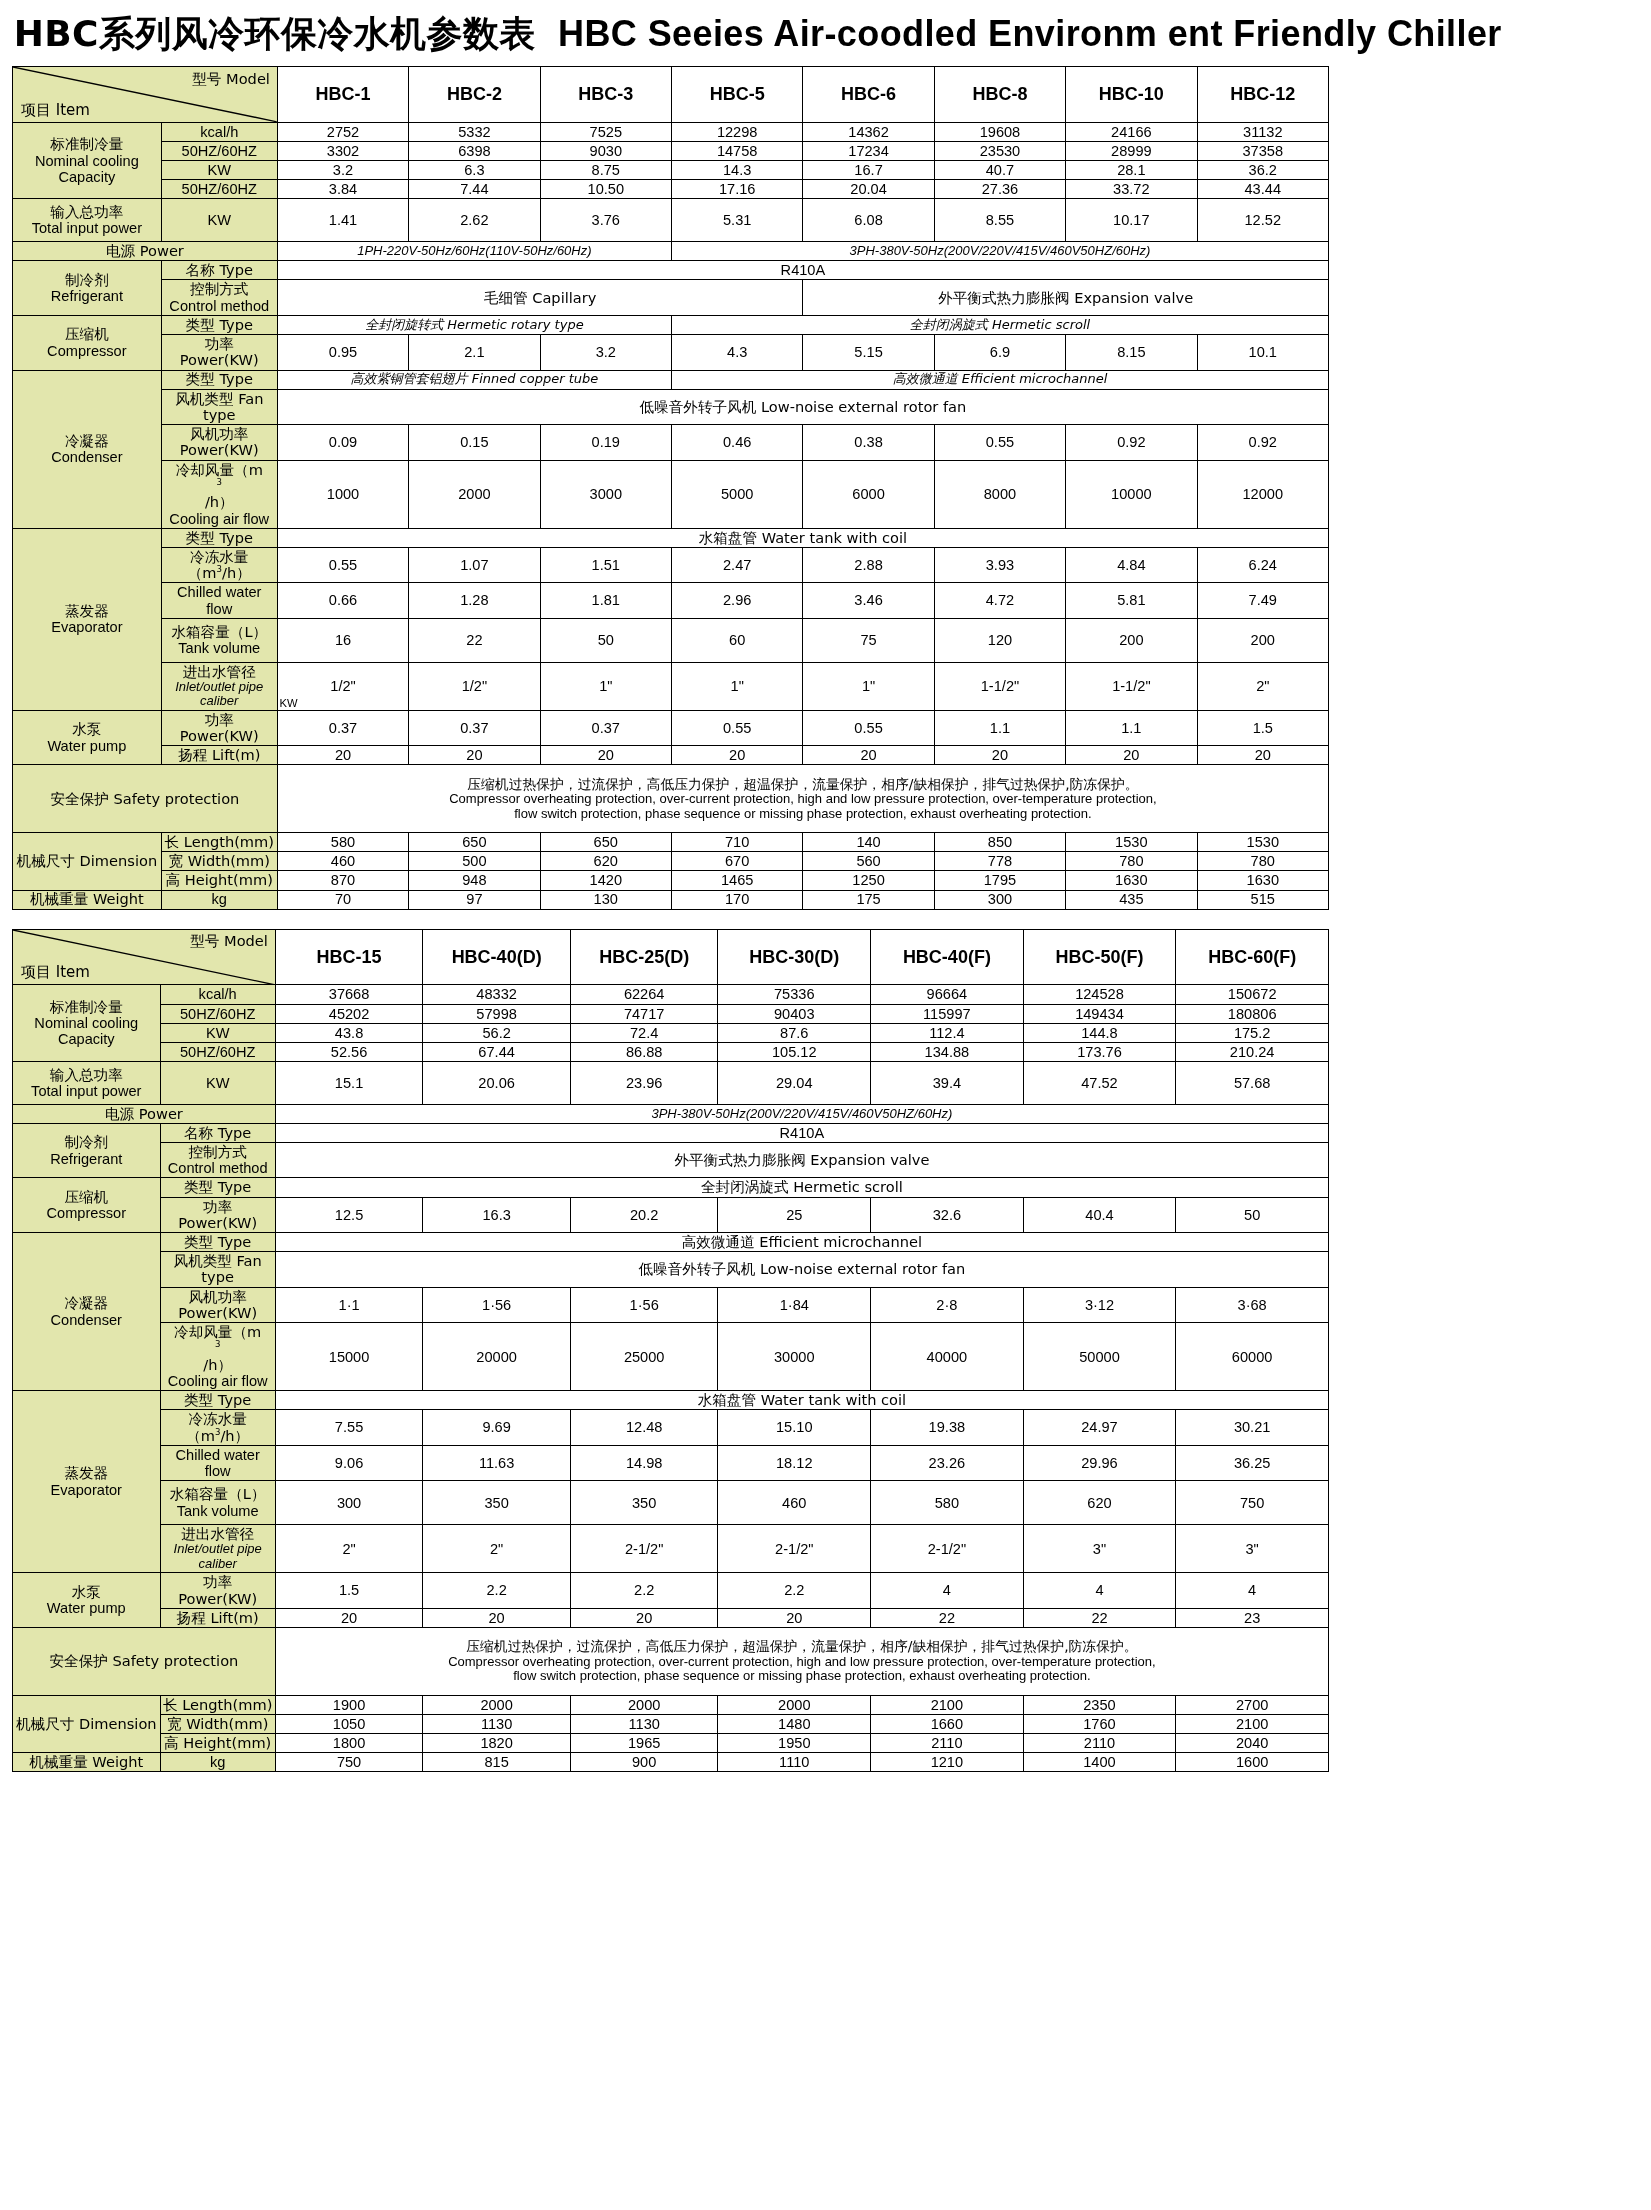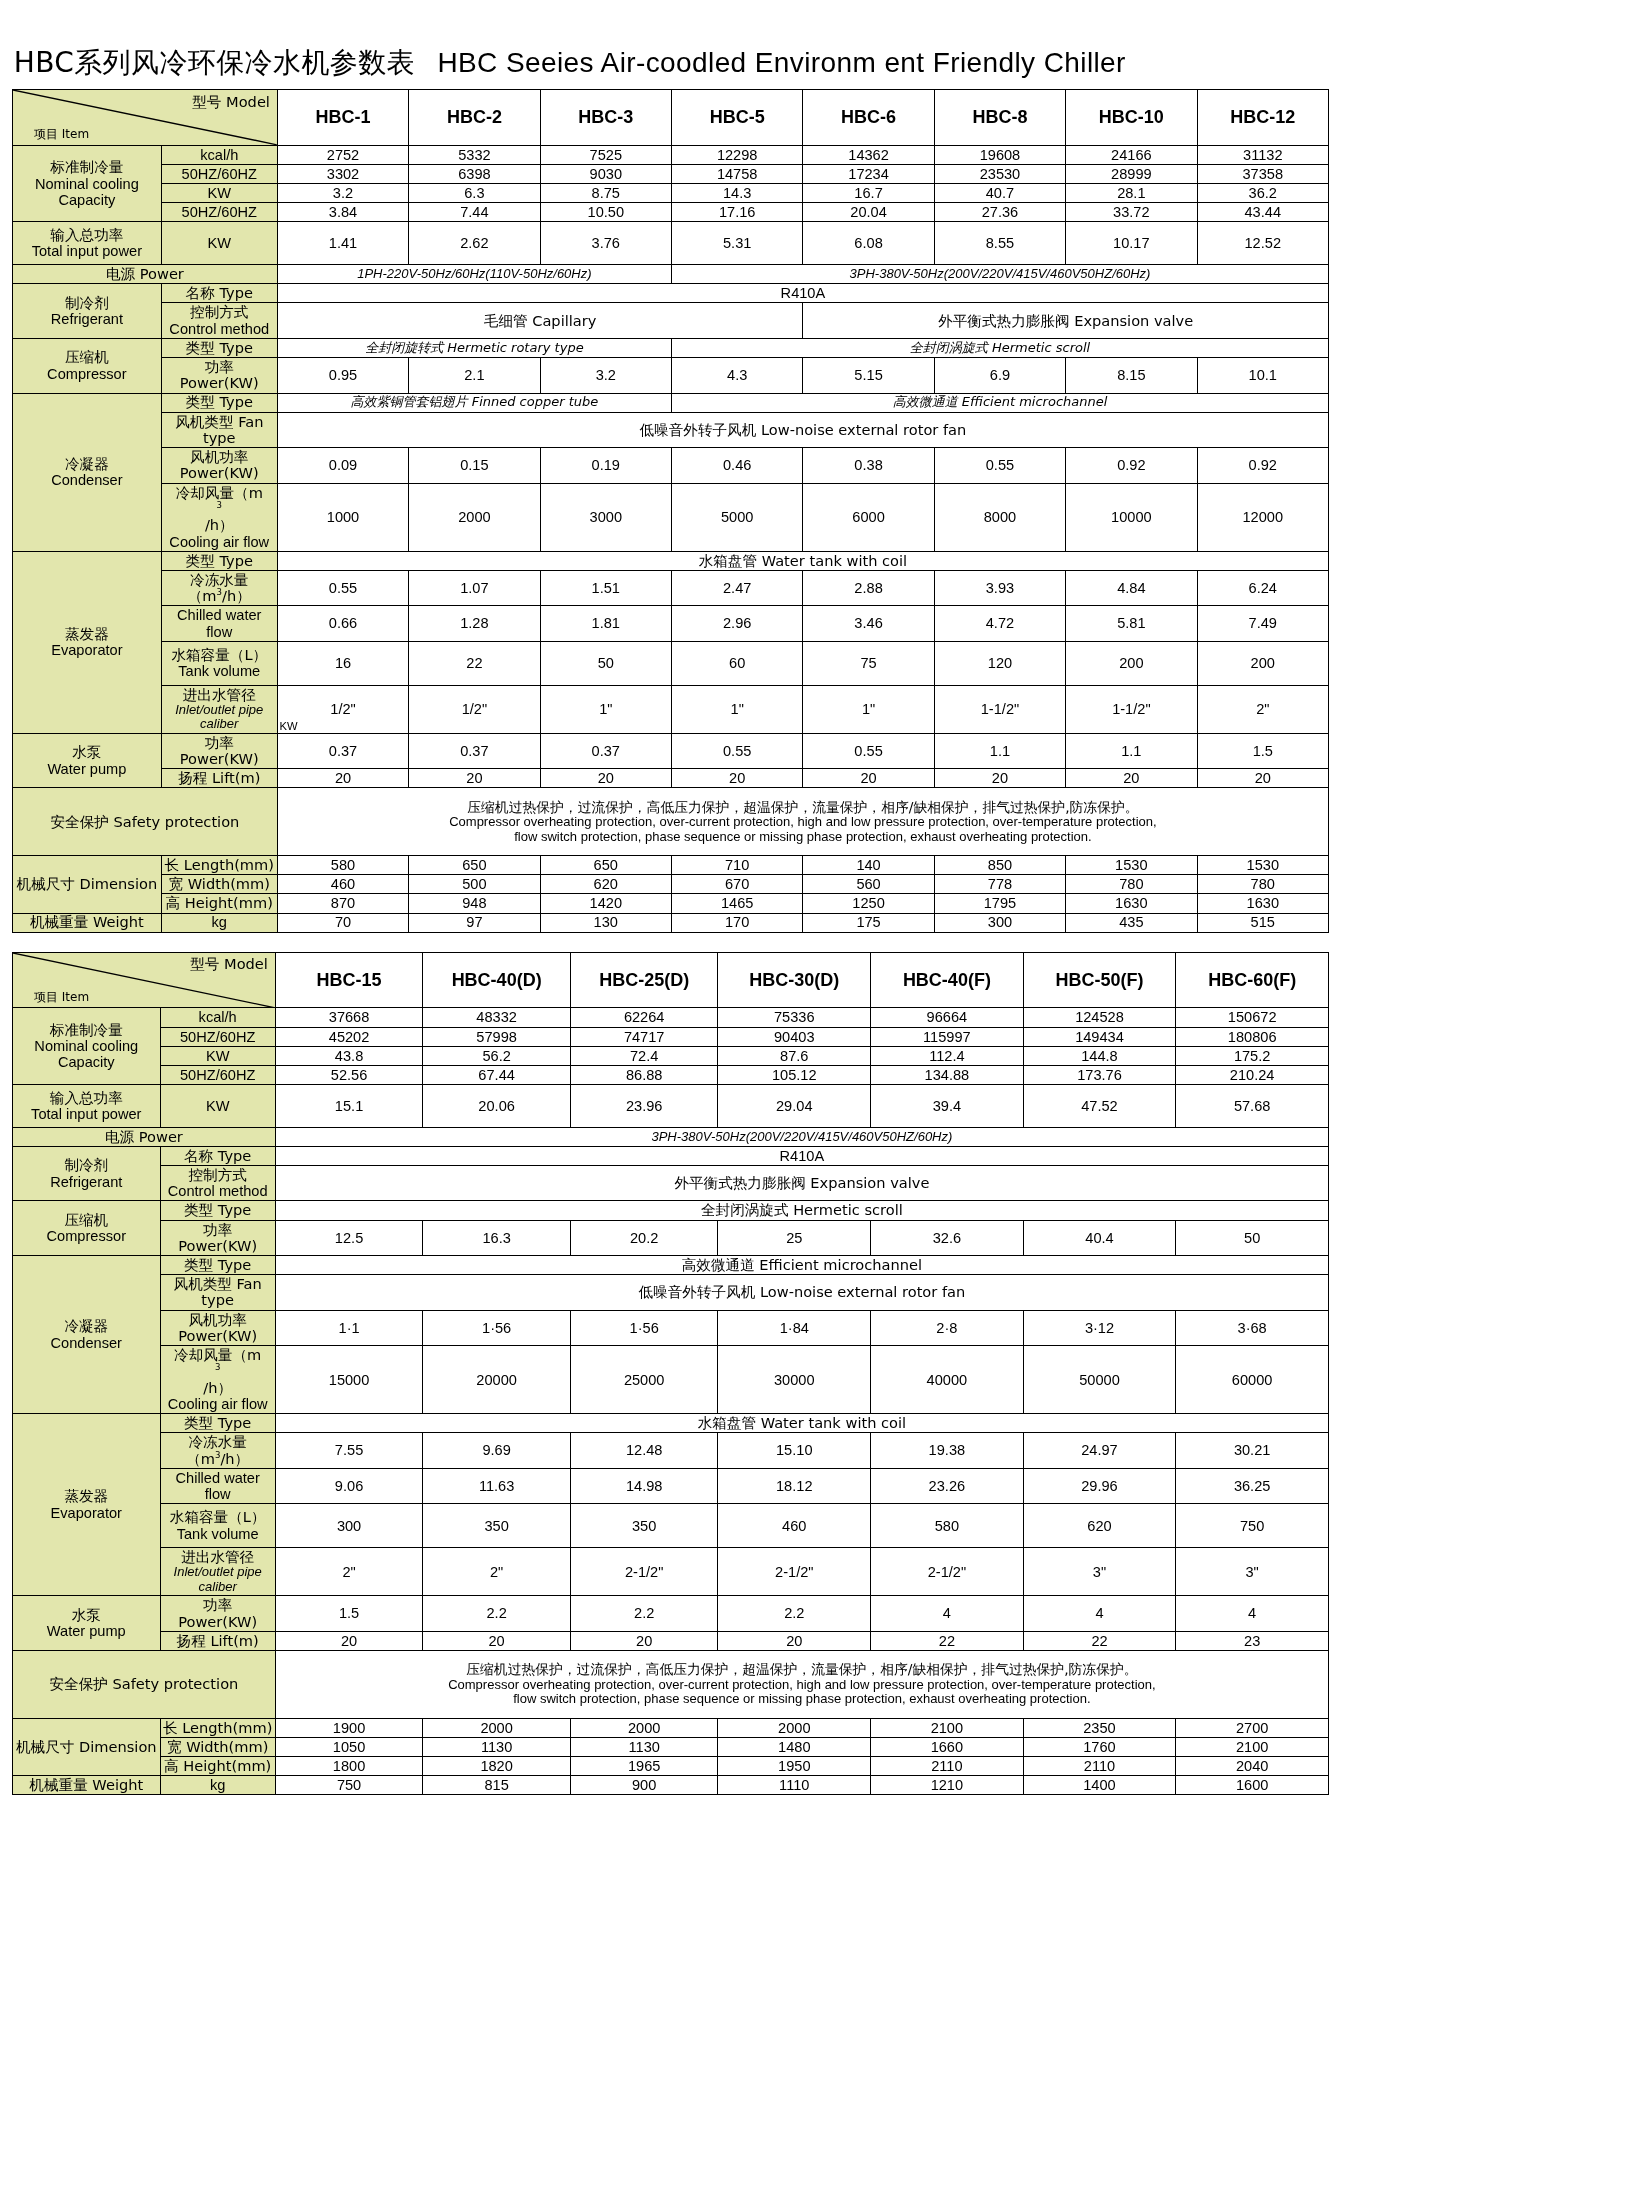--- a/index.html
+++ b/index.html
@@ -1,28 +1,28 @@
 <!DOCTYPE html>
 <html style="font-size:13.8px"><head>
 <meta charset="utf-8">
 <style>
   html,body{margin:0;padding:0;background:#fff;}
   body{width:1652px;font-family:"Liberation Sans","DejaVu Sans",sans-serif;color:#000;}
   .page{width:1652px;padding:6.9px 12px 8.6px 12px;box-sizing:border-box;}
-  .title{font-size:28px;font-weight:normal;letter-spacing:0.4px;padding:3.4px 1.7px 6.9px 1.7px;white-space:nowrap;margin-top:34px;}
+  .title{font-size:36px;font-weight:bold;letter-spacing:0.4px;padding:3.4px 1.7px 6.9px 1.7px;white-space:nowrap;}
   .title .cn{font-family:"DejaVu Sans","Liberation Sans",sans-serif;}
   .title .en{margin-left:22.4px;}
   table.spec{border-collapse:collapse;width:1317px;table-layout:fixed;font-size:14.6px;}
   table.spec td{border:0.9px solid #000;text-align:center;vertical-align:middle;padding:0.9px 1.7px;line-height:1.12;}
   .lbl{background:#e2e6ad;font-weight:normal;}
   .lbl2{background:#e2e6ad;}
   .hdr-corner{background:#e2e6ad;position:relative;height:53px;padding:0;}
   .hdr-corner .diag{position:absolute;left:0;top:0;width:100%;height:100%;}
   .hdr-corner .model{position:absolute;right:6.9px;top:3.4px;font-size:14.6px;}
-  .hdr-corner .item{position:absolute;left:21px;bottom:3.4px;font-size:12px;}
+  .hdr-corner .item{position:absolute;left:8px;bottom:3.4px;font-size:15px;}
   .modelhead{font-size:18px;font-weight:bold;background:#fff;}
   .red{color:#000000;}
   .small{font-size:13px;font-style:italic;}
   .two{line-height:1.08;}
   .two span{display:block;}
   .safety{font-size:13px;line-height:1.24;padding:3.4px 5.2px;}
   .safety .cn{font-size:13.8px;}
   .gap{height:19px;}
   .cn{font-family:"DejaVu Sans","Liberation Sans",sans-serif;}
   sup{font-size:8.6px;vertical-align:super;}

